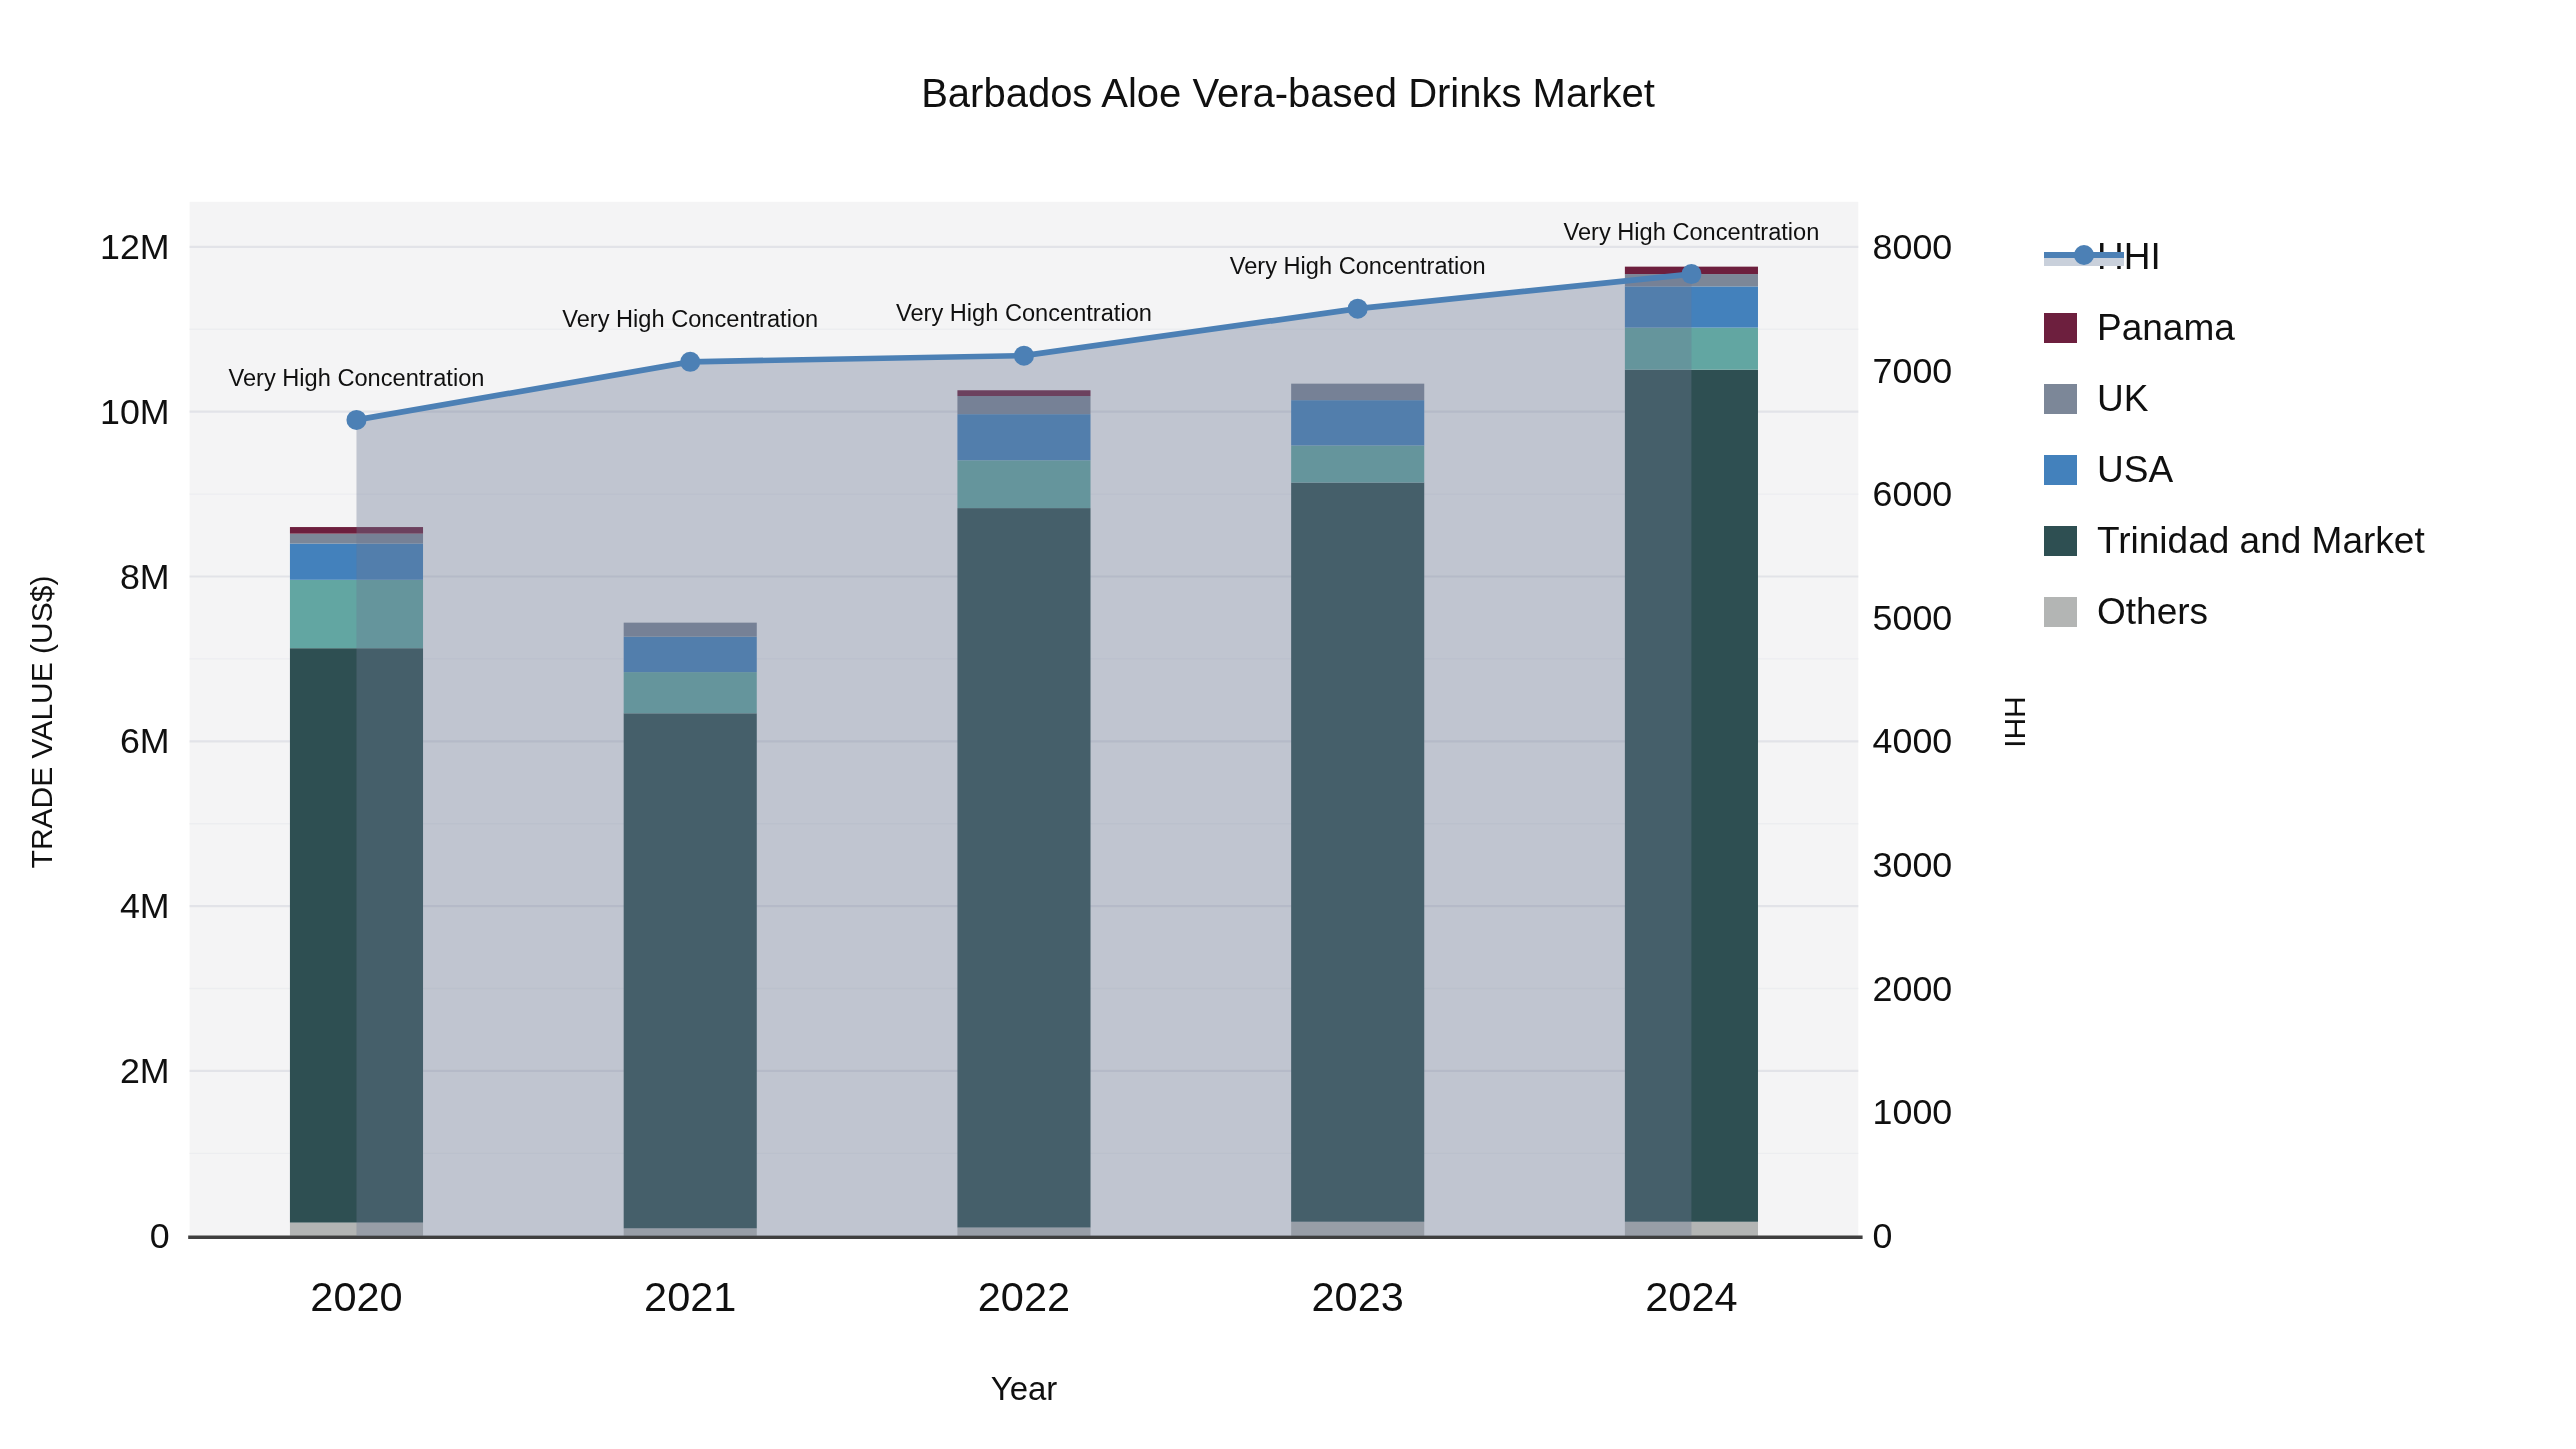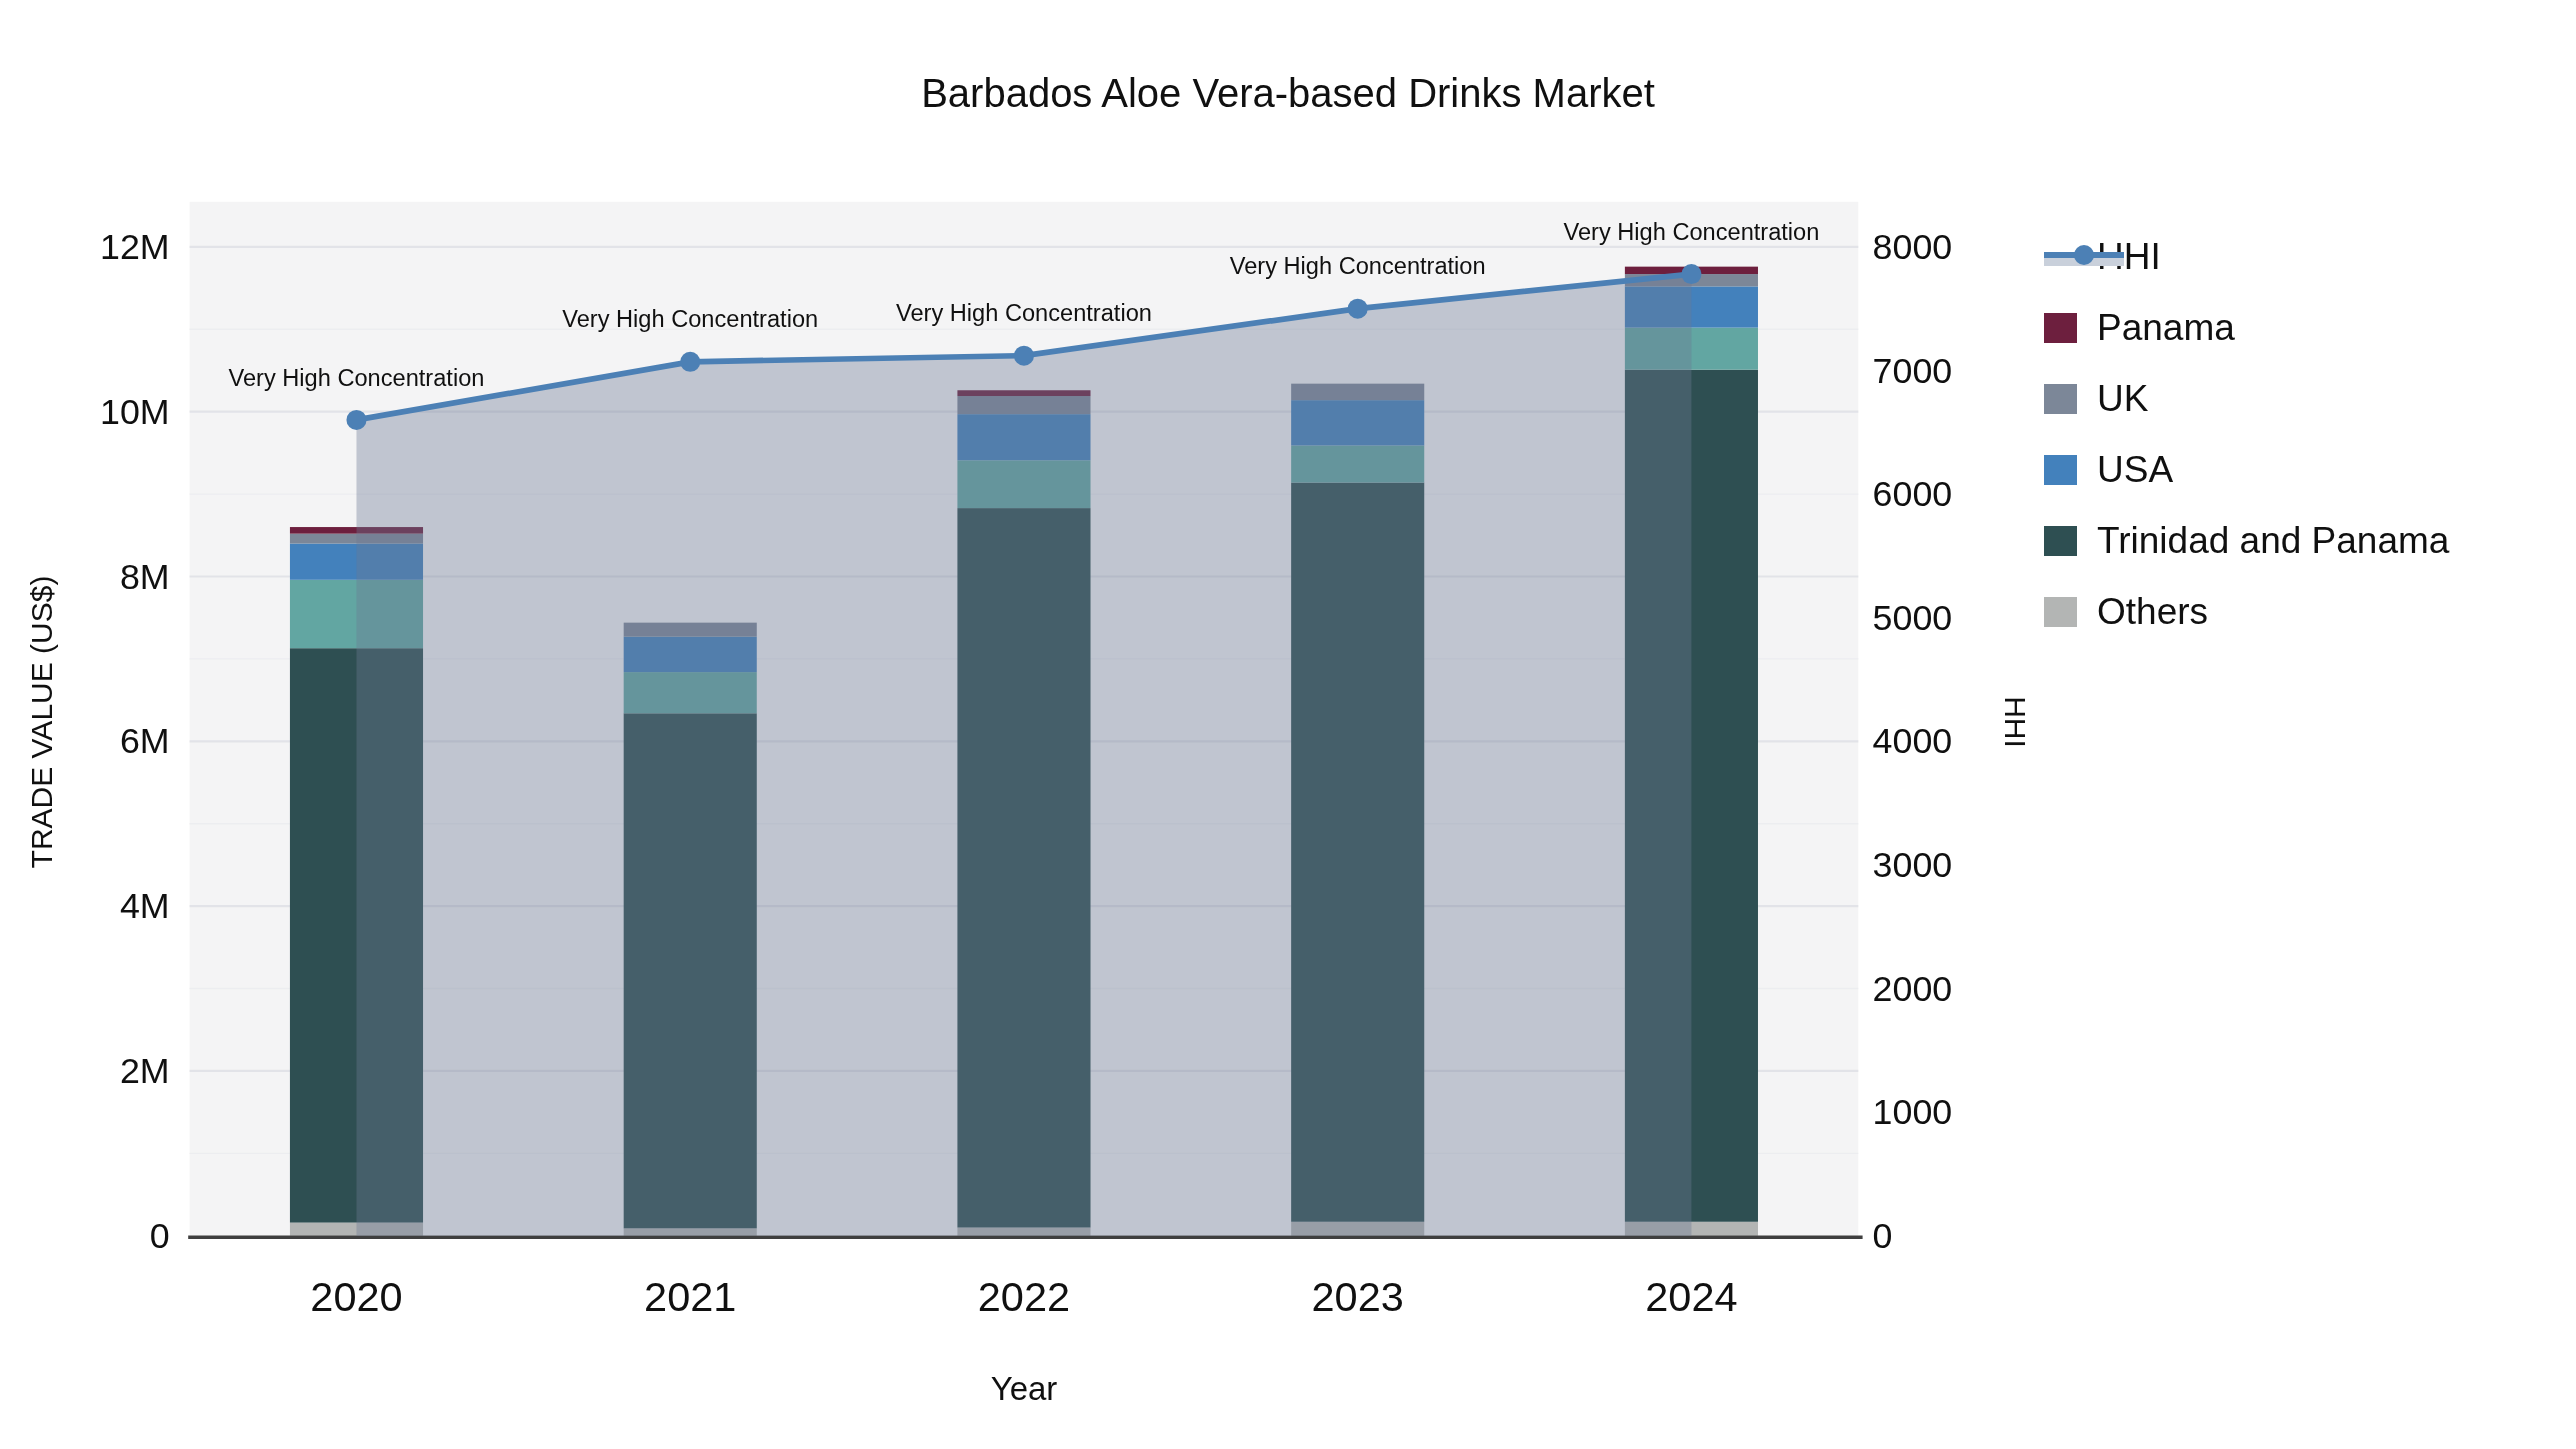--- a/index.html
+++ b/index.html
@@ -134,21 +134,21 @@
       <div class="legend-item">
         <span class="legend-swatch" style="background: rgb(124, 135, 152);"></span>
         <span class="legend-label">UK</span>
       </div>
       <div class="legend-item">
         <span class="legend-swatch" style="background: rgb(67, 129, 188);"></span>
         <span class="legend-label">USA</span>
       </div>
       <div class="legend-item">
         <span class="legend-swatch" style="background: rgb(46, 79, 82);"></span>
-        <span class="legend-label">Trinidad and Panama</span>
+        <span class="legend-label">Trinidad and Market</span>
       </div>
       <div class="legend-item">
         <span class="legend-swatch" style="background: rgb(179, 181, 180);"></span>
         <span class="legend-label">Others</span>
       </div>
     </div>
 
 </div>
 
 

